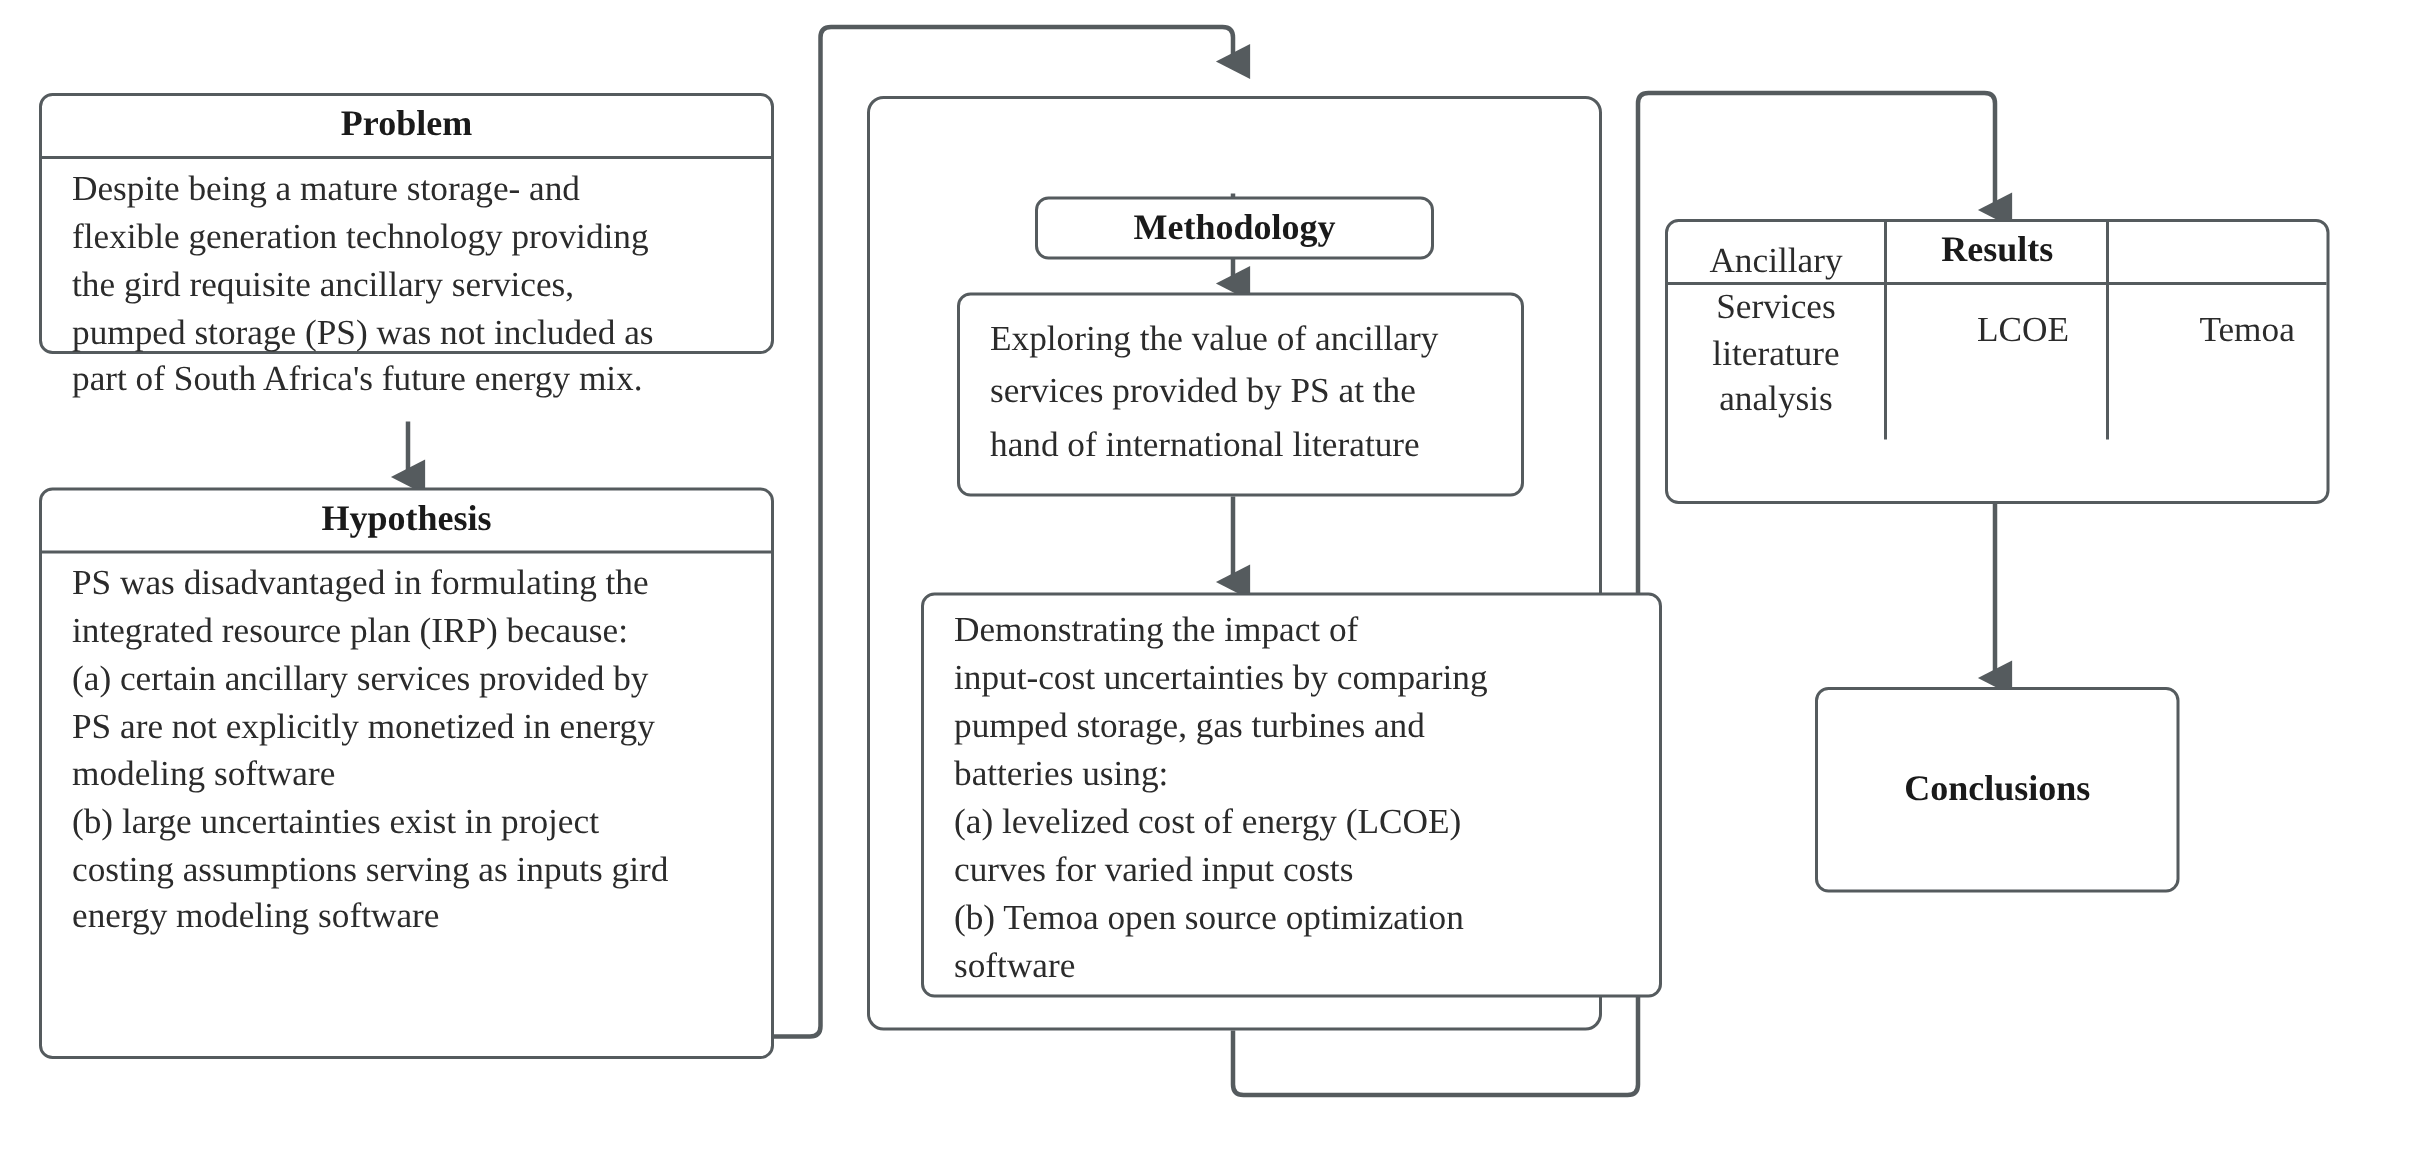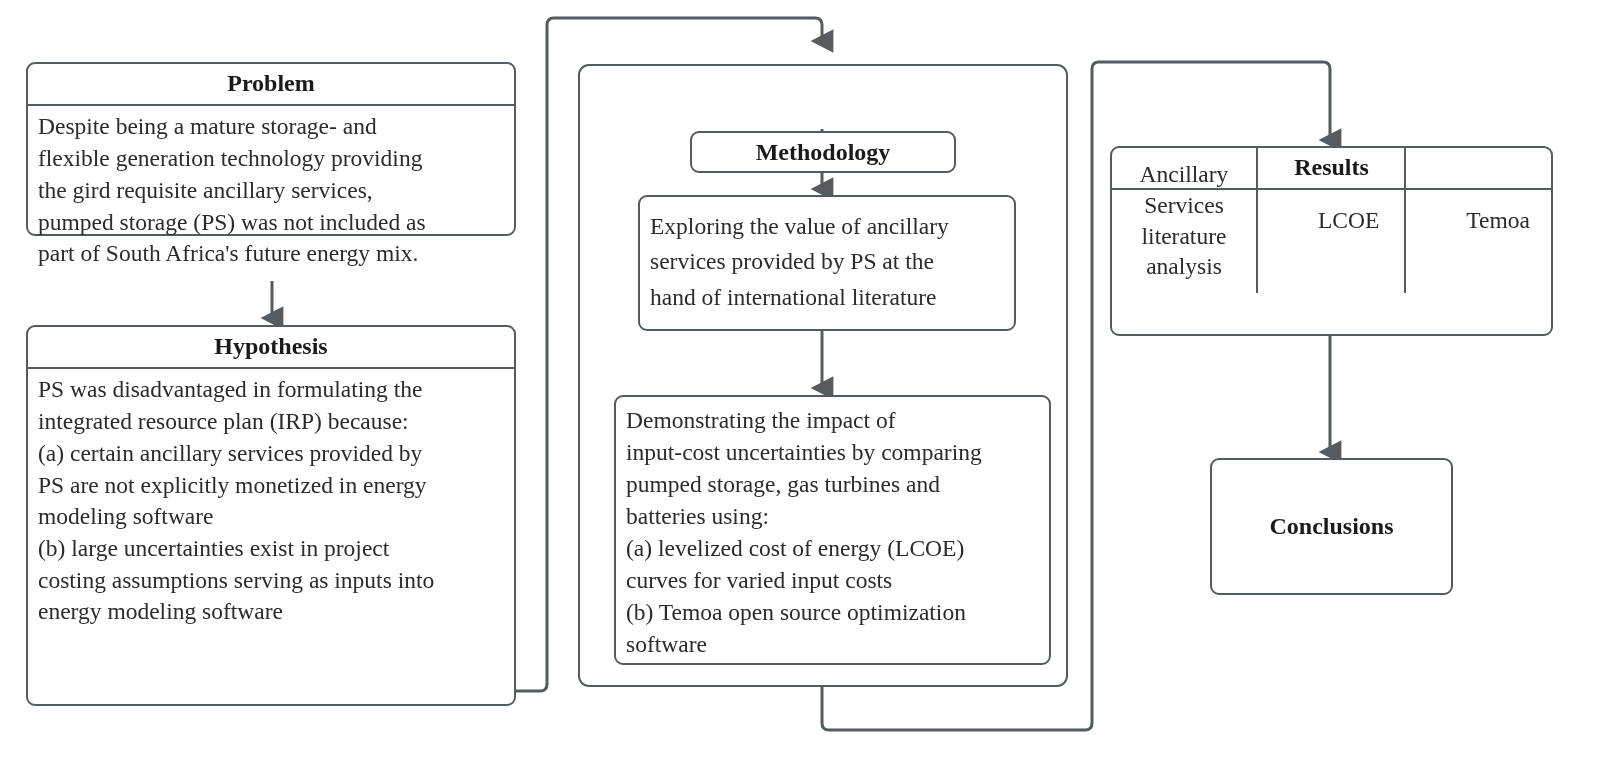--- a/index.html
+++ b/index.html
@@ -43,20 +43,21 @@
     padding: 6px 4px 8px 4px;
     line-height: 1.1;
   }
   .node-body {
     box-sizing: border-box;
     padding: 5px 8px 4px 10px;
     font-size: 23.5px;
     line-height: 1.35;
     color: #2b2b2b;
     white-space: pre-line;
+    margin-left: 10px;
   }
   .center-label {
     box-sizing: border-box;
     width: 100%;
     height: 100%;
     display: flex;
     align-items: center;
     justify-content: center;
     font-weight: bold;
     font-size: 24px;
@@ -134,37 +135,37 @@
   </div>
 
   <div class="node" style="left:26px; top:325px; width:490px; height:381px;">
     <div class="node-header">Hypothesis</div>
     <div class="node-body">PS was disadvantaged in formulating the
 integrated resource plan (IRP) because:
 (a) certain ancillary services provided by
 PS are not explicitly monetized in energy
 modeling software
 (b)  large uncertainties exist in project
-costing assumptions serving as inputs into
+costing assumptions serving as inputs gird
 energy modeling software</div>
   </div>
 
   <div class="container-box" style="left:578px; top:64px; width:490px; height:623px;"></div>
 
   <div class="node" style="left:690px; top:87px; width:266px; height:42px;margin-top:44px;">
     <div class="center-label">Methodology</div>
   </div>
 
   <div class="node" style="left:638px; top:195px; width:378px; height:136px;">
     <div class="node-body" style="padding-top:12px; line-height:1.5;">Exploring the value of ancillary
 services provided by PS at the
 hand of international literature</div>
   </div>
 
-  <div class="node" style="left:614px; top:395px; width:437px; height:270px;">
+  <div class="node" style="left:614px; top:395px; width:494px; height:270px;">
     <div class="node-body" style="padding-top:8px; line-height:1.36;">Demonstrating the impact of
 input-cost uncertainties by comparing
 pumped storage, gas turbines and
 batteries using:
 (a) levelized cost of energy (LCOE)
 curves for varied input costs
 (b) Temoa open source optimization
 software</div>
   </div>
 

